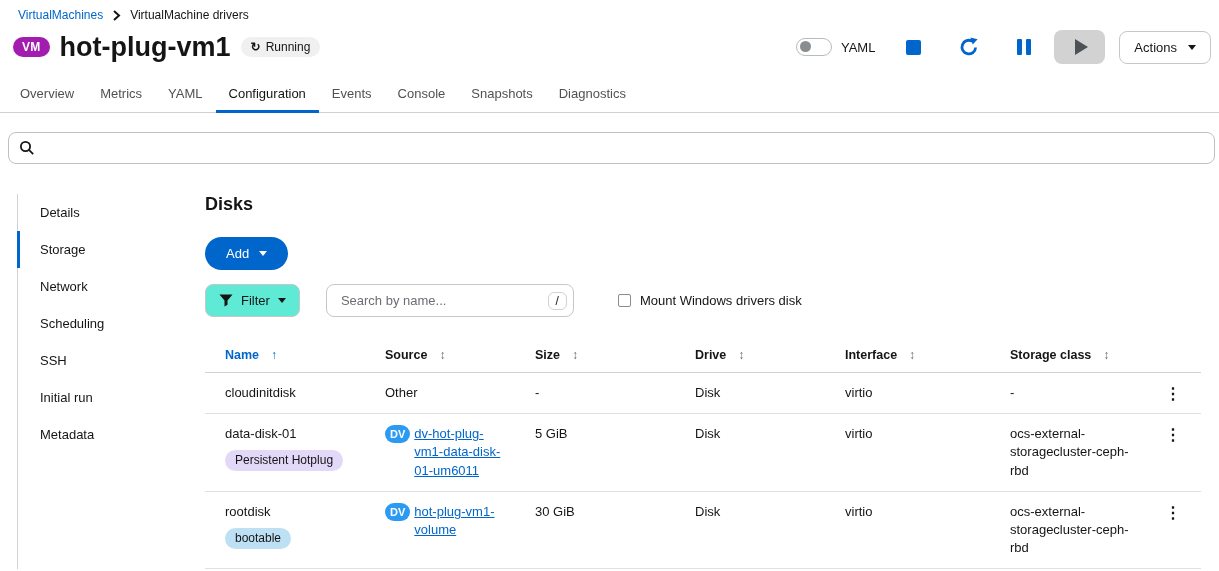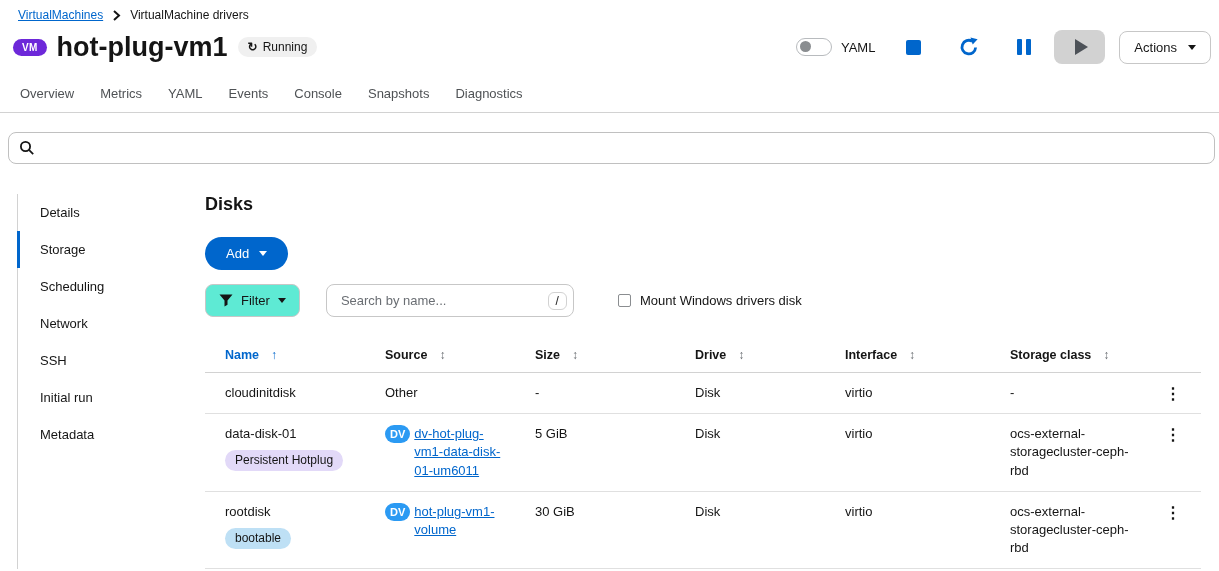--- a/index.html
+++ b/index.html
@@ -1,26 +1,26 @@
 <!DOCTYPE html>
 <html><head>
 <meta charset="utf-8">
 <style>
   * { box-sizing: border-box; }
   body { margin:0; font-family:"Liberation Sans", sans-serif; color:#151515; background:#fff; }
   .page { width:1219px; height:571px; overflow:hidden; position:relative; background:#fff; }
 
   
   .breadcrumb { padding:8px 0 0 18px; font-size:12px; display:flex; align-items:center; gap:9px; }
-  .breadcrumb a { color:#0066cc; text-decoration:underline; cursor:pointer; }
+  .breadcrumb a { color:#0066cc; cursor:pointer; }
 
   
   .title-row { display:flex; align-items:center; justify-content:space-between; padding:8px 8px 0 13px; }
   .title-left { display:flex; align-items:center; gap:10px; }
-  .vm-badge { background:#6d28d9; color:#fff; font-size:10px; font-weight:bold; padding:3px 9px; border-radius:12px; letter-spacing:.3px; }
+  .vm-badge { background:#a21caf; color:#fff; font-size:12px; font-weight:bold; padding:3px 9px; border-radius:12px; letter-spacing:.3px; }
   .vm-title { font-size:27px; font-weight:bold; margin:0; }
   .status-pill { display:inline-flex; align-items:center; gap:5px; background:#f0f0f0; border-radius:12px; padding:3px 10px; font-size:12px; color:#151515; }
   .sync-glyph { font-size:12px; line-height:1; font-weight:bold; }
 
   .title-right { display:flex; align-items:center; }
   .switch-wrap { display:flex; align-items:center; gap:9px; margin-right:12px; cursor:pointer; }
   .switch { width:36px; height:18px; border:1px solid #b8bbbe; border-radius:10px; background:#fff; position:relative; display:inline-block; }
   .switch::after { content:""; position:absolute; left:3px; top:2px; width:11px; height:11px; border-radius:50%; background:#8a8d90; }
   .switch-label { font-size:13px; color:#151515; }
   .icon-btn { background:none; border:none; padding:0; margin:0 19px; cursor:pointer; display:flex; align-items:center; }
@@ -125,40 +125,41 @@
         <span>Actions</span>
         <span class="caret"></span>
       </button>
     </div>
   </div>
 
   <div class="tab-bar">
       <div class="tab">Overview</div>
       <div class="tab">Metrics</div>
       <div class="tab">YAML</div>
+      <div class="tab active">Configuration</div>
       <div class="tab">Events</div>
       <div class="tab">Console</div>
       <div class="tab">Snapshots</div>
       <div class="tab">Diagnostics</div>
     </div>
 
   <div class="global-search">
     <svg width="16" height="16" viewBox="0 0 16 16">
       <circle cx="6.5" cy="6.5" r="4.6" fill="none" stroke="#151515" stroke-width="1.8"></circle>
       <line x1="10.2" y1="10.2" x2="14.2" y2="14.2" stroke="#151515" stroke-width="1.8"></line>
     </svg>
     <input value="" style="">
   </div>
 
   <div class="content">
     <nav class="sidebar">
         <div class="side-item">Details</div>
         <div class="side-item active">Storage</div>
+        <div class="side-item">Network</div>
         <div class="side-item">Scheduling</div>
-        <div class="side-item">Network</div>
         <div class="side-item">SSH</div>
         <div class="side-item">Initial run</div>
         <div class="side-item">Metadata</div>
       </nav>
 
     <main>
       <h2 class="disks-heading">Disks</h2>
 
       <button class="add-btn">
         <span>Add</span>

